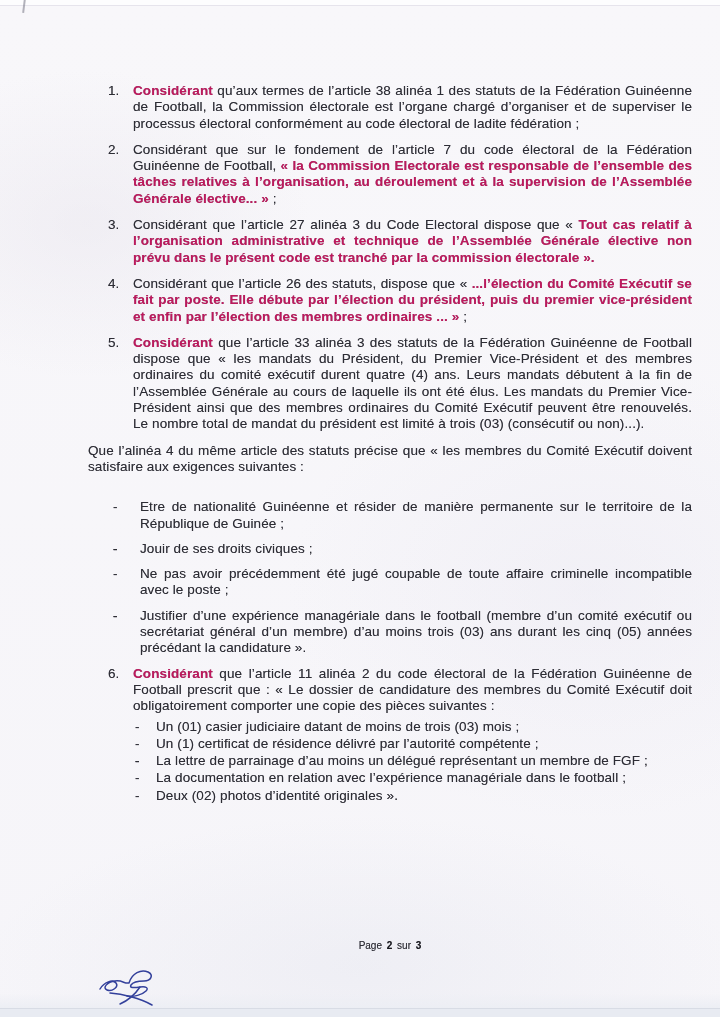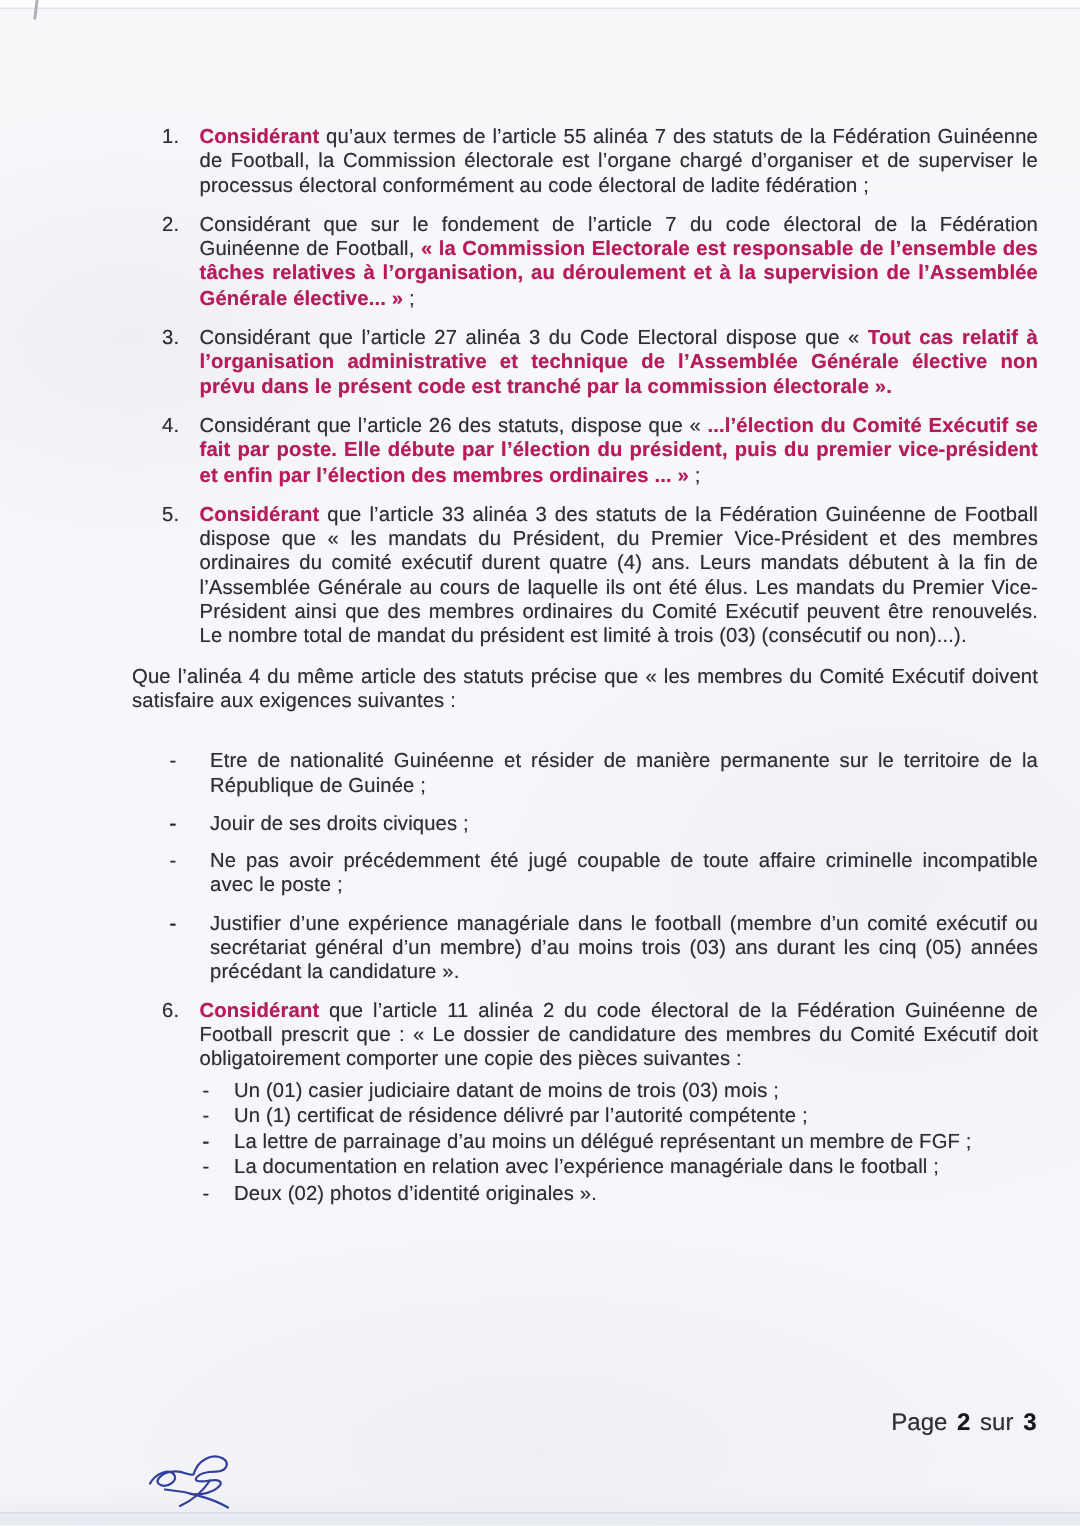--- a/index.html
+++ b/index.html
@@ -48,40 +48,40 @@
   .block-numbered .num { position: absolute; left: 20px; top: 0; }
   .block-paragraph { margin-bottom: 24px; }
   .block-dash { padding-left: 52px; margin-bottom: 9px; }
   .block-dash .dash { position: absolute; left: 25px; top: 0; }
   .block-subdash { padding-left: 68px; margin-bottom: 1px; }
   .block-subdash .dash { position: absolute; left: 47px; top: 0; }
   .block.tight { margin-bottom: 4px; }
 
   .footer {
     position: absolute; left: 88px; right: 28px; top: 940px;
-    text-align: right; font-size: 16px; color: #2d2d35;
+    text-align: center; font-size: 10px; color: #2d2d35;
     text-shadow: 0 0 0.5px rgba(45,45,55,0.5);
   }
   .footer b { color: #17171d; }
   .footer > * { margin: 0 1px; }
 
   .signature {
     position: absolute; left: 96px; top: 960px; width: 80px; height: 50px;
   }
 </style>
 </head>
 <body>
 
 <div class="top-strip"></div>
 <div class="corner-tick"></div>
 <div class="bottom-shadow"></div>
 <div class="bottom-edge"></div>
 
 <div class="content">
-    <div class="block block-numbered"><span class="num">1.</span><span class="txt"><b>Considérant</b><span> qu’aux termes de l’article 55 alinéa 7 des statuts de la Fédération Guinéenne de Football, la Commission électorale est l’organe chargé d’organiser et de superviser le processus électoral conformément au code électoral de ladite fédération ;</span></span></div>
+    <div class="block block-numbered"><span class="num">1.</span><span class="txt"><b>Considérant</b><span> qu’aux termes de l’article 38 alinéa 1 des statuts de la Fédération Guinéenne de Football, la Commission électorale est l’organe chargé d’organiser et de superviser le processus électoral conformément au code électoral de ladite fédération ;</span></span></div>
     <div class="block block-numbered"><span class="num">2.</span><span class="txt"><span>Considérant que sur le fondement de l’article 7 du code électoral de la Fédération Guinéenne de Football, </span><b>« la Commission Electorale est responsable de l’ensemble des tâches relatives à l’organisation, au déroulement et à la supervision de l’Assemblée Générale élective... »</b><span> ;</span></span></div>
     <div class="block block-numbered"><span class="num">3.</span><span class="txt"><span>Considérant que l’article 27 alinéa 3 du Code Electoral dispose que « </span><b>Tout cas relatif à l’organisation administrative et technique de l’Assemblée Générale élective non prévu dans le présent code est tranché par la commission électorale ».</b></span></div>
     <div class="block block-numbered"><span class="num">4.</span><span class="txt"><span>Considérant que l’article 26 des statuts, dispose que « </span><b>...l’élection du Comité Exécutif se fait par poste. Elle débute par l’élection du président, puis du premier vice-président et enfin par l’élection des membres ordinaires ... »</b><span> ;</span></span></div>
     <div class="block block-numbered"><span class="num">5.</span><span class="txt"><b>Considérant</b><span> que l’article 33 alinéa 3 des statuts de la Fédération Guinéenne de Football dispose que « les mandats du Président, du Premier Vice-Président et des membres ordinaires du comité exécutif durent quatre (4) ans. Leurs mandats débutent à la fin de l’Assemblée Générale au cours de laquelle ils ont été élus. Les mandats du Premier Vice-Président ainsi que des membres ordinaires du Comité Exécutif peuvent être renouvelés. Le nombre total de  mandat du président est limité à trois (03) (consécutif ou non)...).</span></span></div>
     <div class="block block-paragraph"><span class="txt"><span>Que l’alinéa 4 du même article des statuts précise que « les membres du Comité Exécutif doivent satisfaire aux exigences suivantes :</span></span></div>
     <div class="block block-dash"><span class="dash">-</span><span class="txt"><span>Etre de nationalité Guinéenne et résider de manière permanente sur le territoire de la République de Guinée ;</span></span></div>
     <div class="block block-dash"><span class="dash">-</span></div>
     <div class="block block-dash"><span class="dash">-</span><span class="txt"><span>Jouir de ses droits civiques ;</span></span></div>
     <div class="block block-dash"><span class="dash">-</span><span class="txt"><span>Ne pas avoir précédemment été jugé coupable de toute affaire criminelle incompatible avec le poste ;</span></span></div>
     <div class="block block-dash"><span class="dash">-</span></div>

